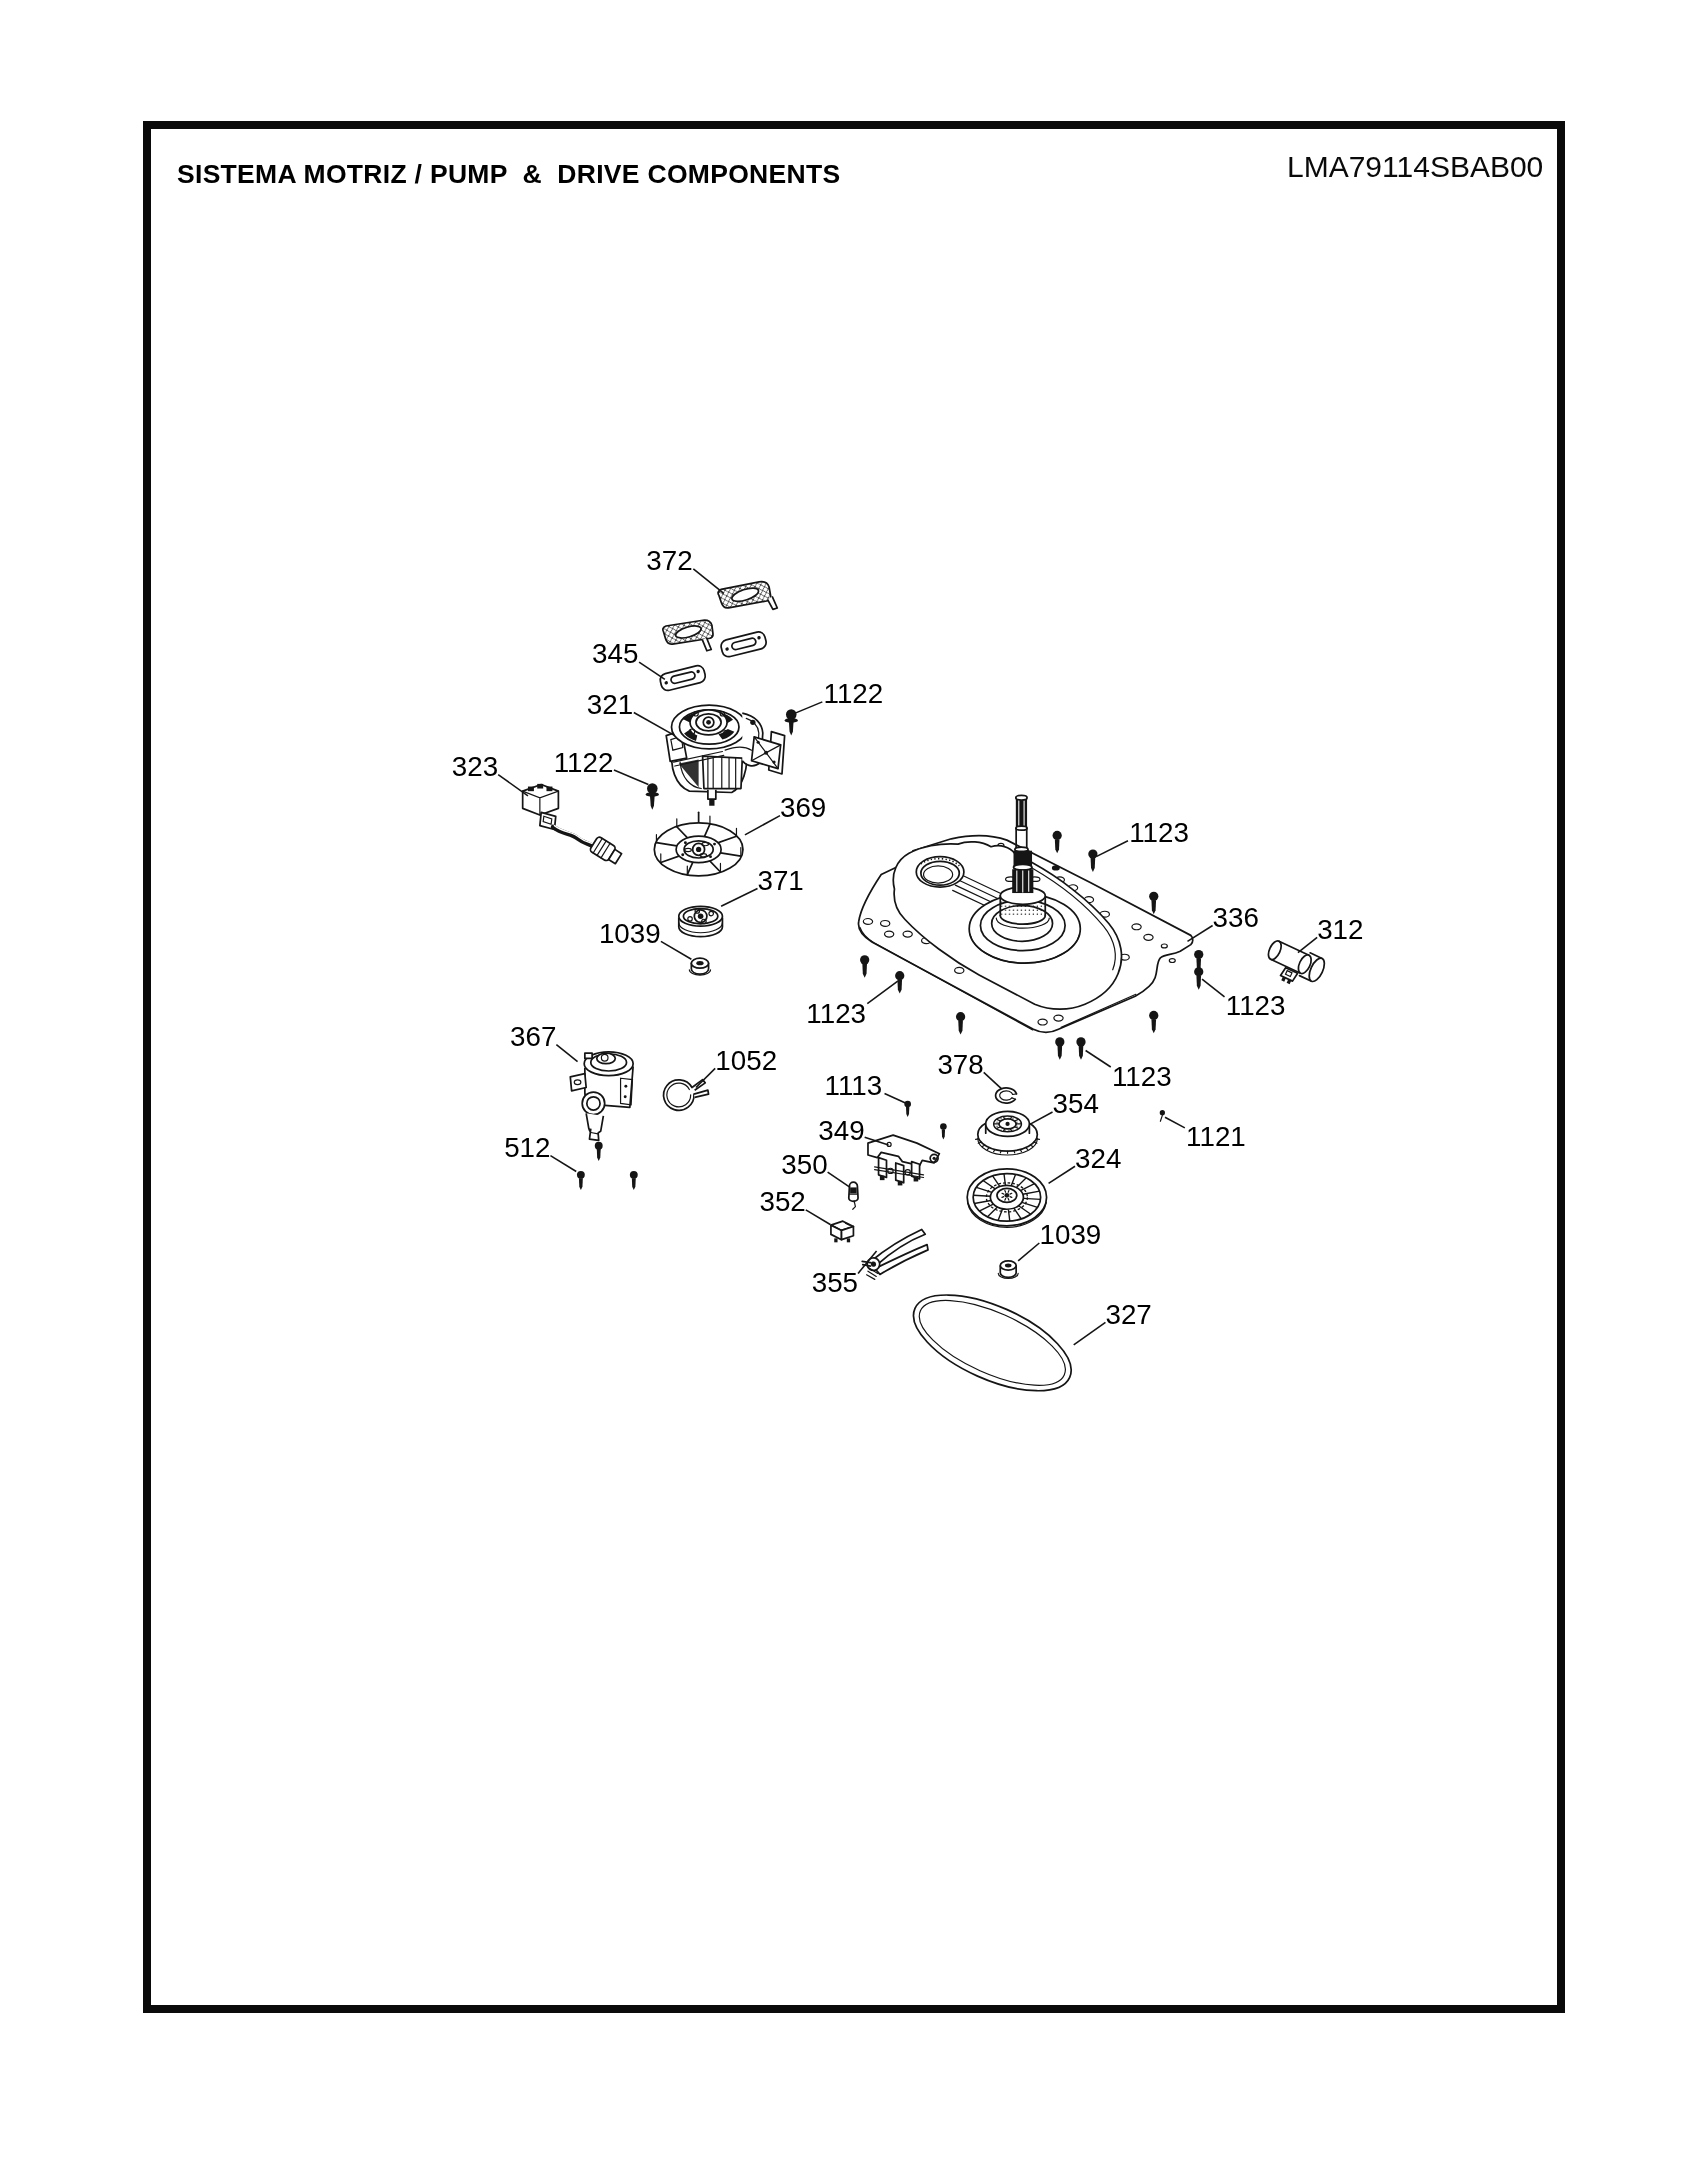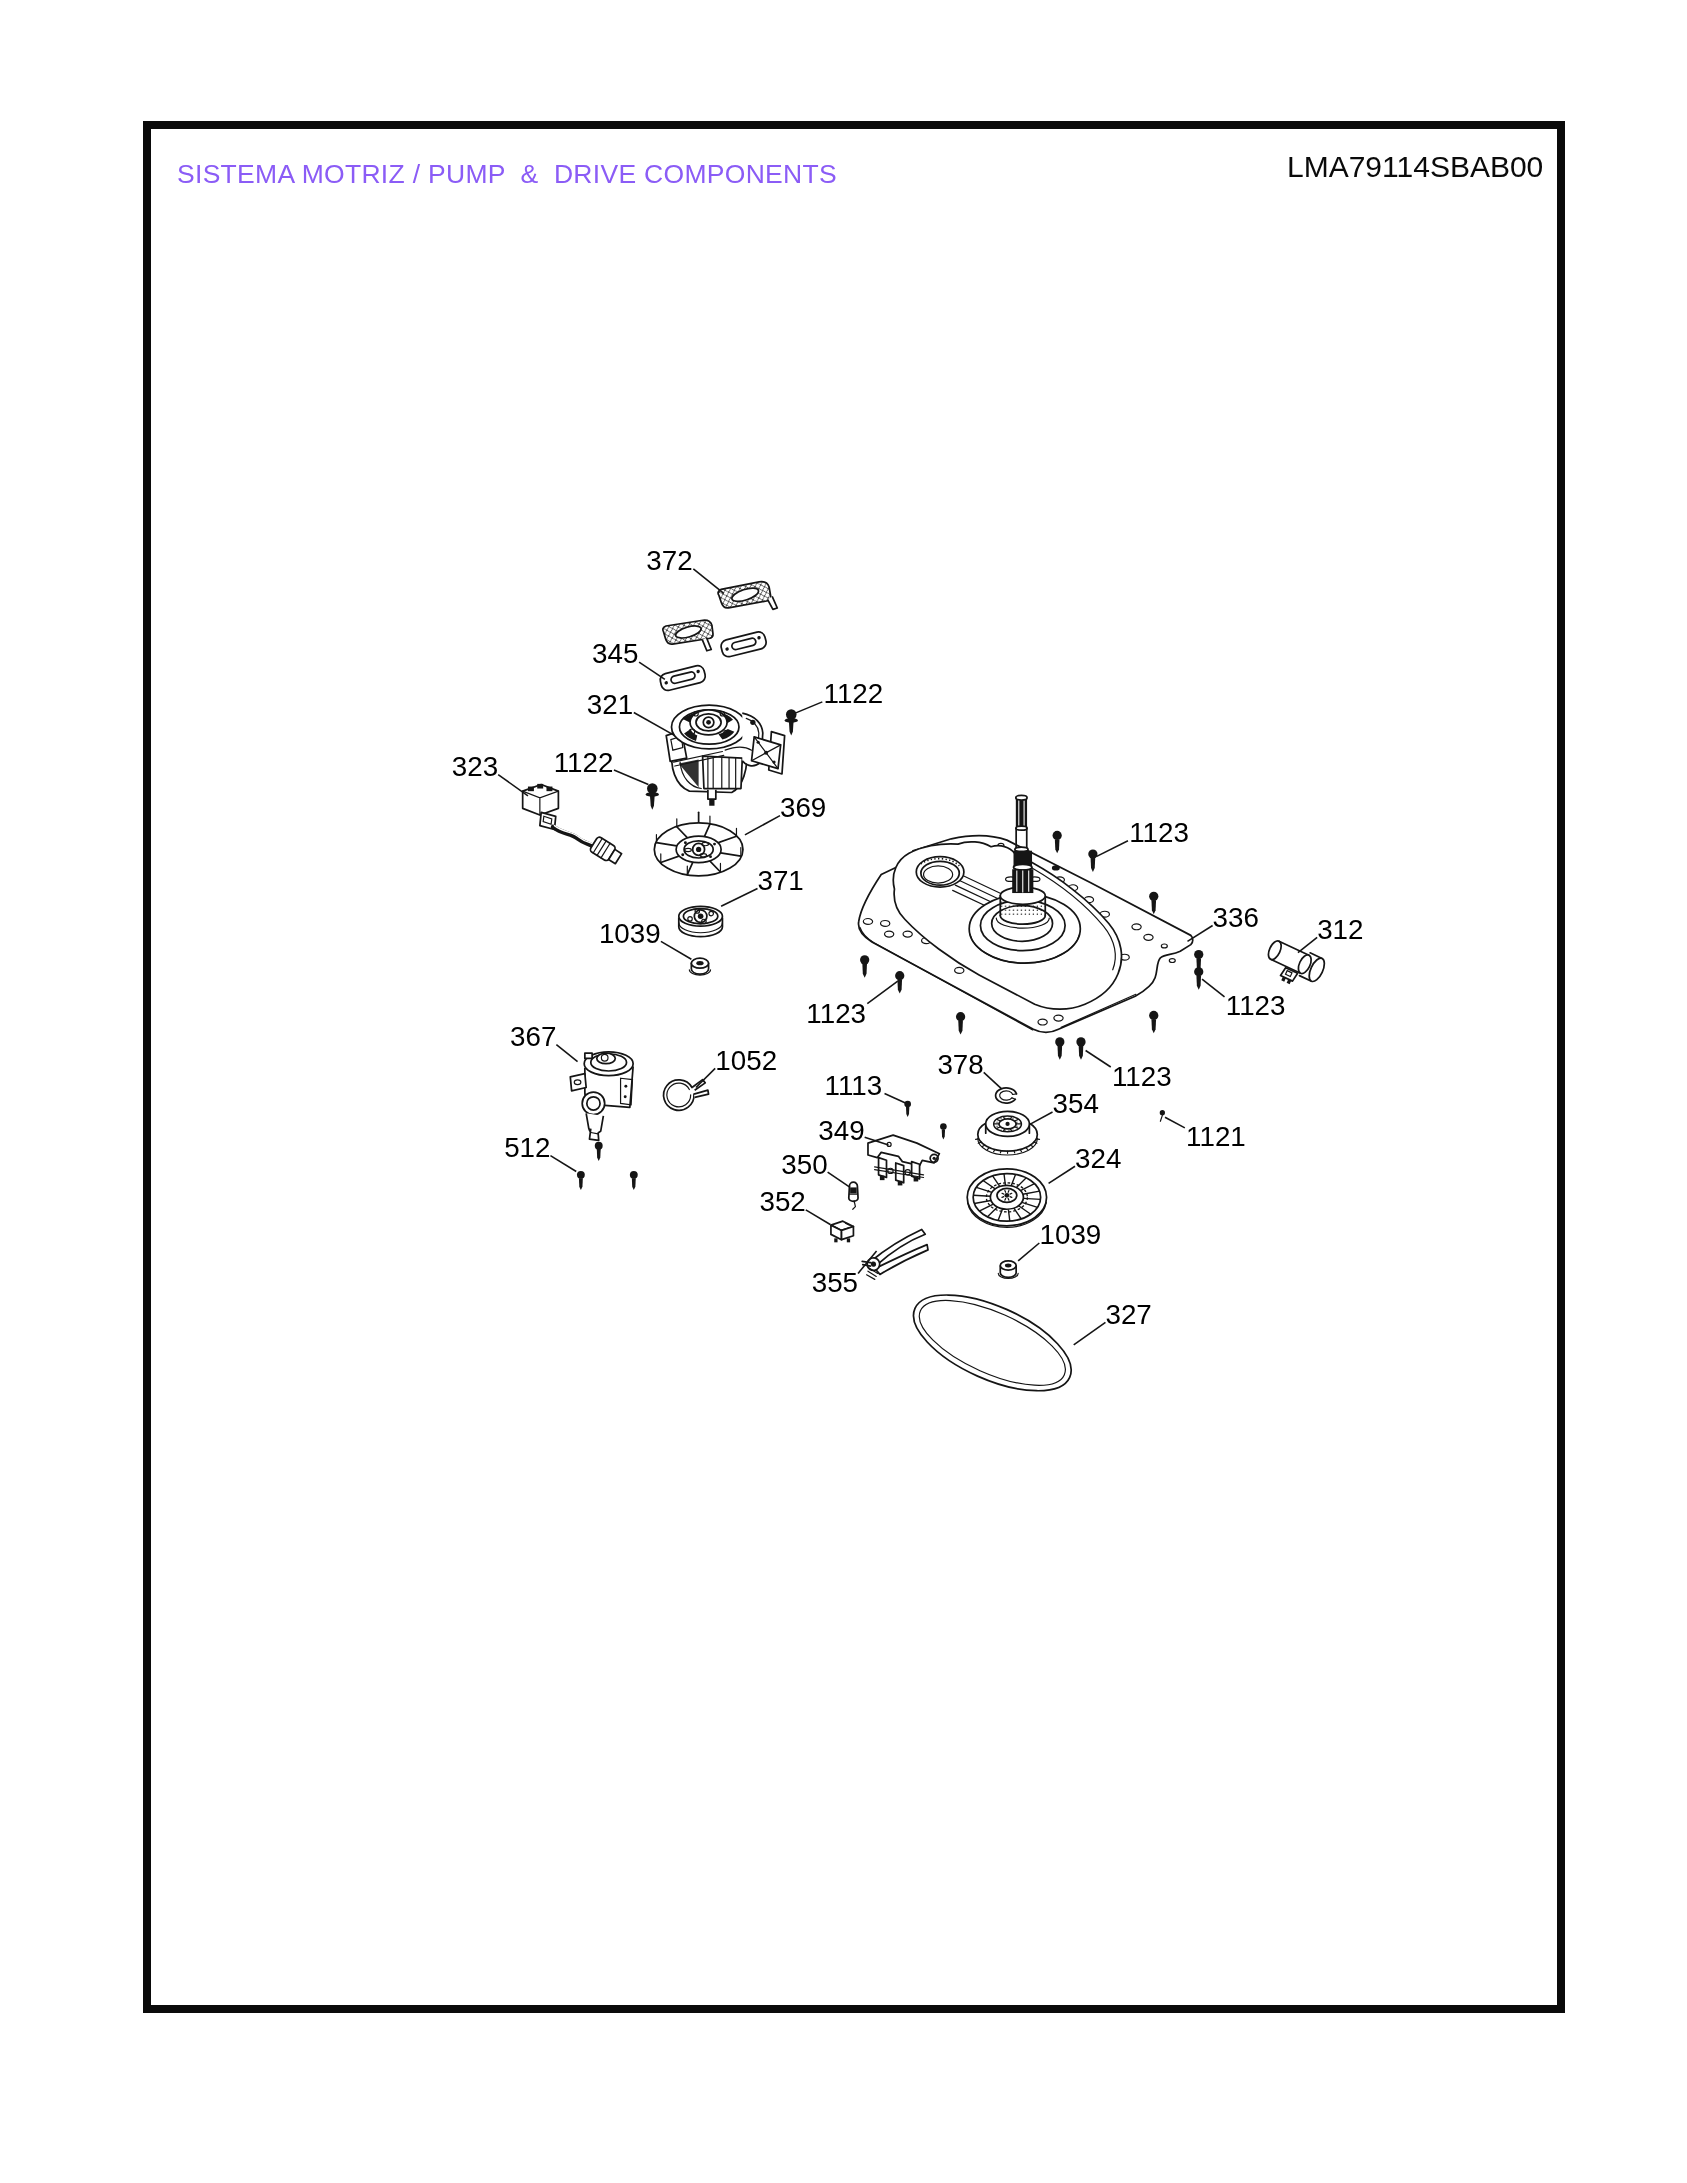--- a/index.html
+++ b/index.html
@@ -1,18 +1,18 @@
 <!DOCTYPE html>
 <html style="font-size:10.6px"><head>
 <meta charset="utf-8">
 <style>
   html,body{margin:0;padding:0;background:#fff;}
   body{width:1687px;height:2183px;position:relative;font-family:"Liberation Sans",sans-serif;}
   .frame{position:absolute;left:143px;top:121px;width:1422px;height:1892px;border:8px solid #0a0a0a;box-sizing:border-box;background:#fff;}
-  .page-title{position:absolute;left:177px;top:159px;font-size:26.5px;font-weight:400;letter-spacing:0.3px;color:#8b5cf6;white-space:pre;}
+  .page-title{position:absolute;left:177px;top:159px;font-size:26.5px;font-weight:700;letter-spacing:0.3px;color:#000000;white-space:pre;}
   .doc-id{position:absolute;left:1287px;top:150px;width:242px;text-align:right;font-size:30px;font-weight:400;color:#0a0a0a;white-space:pre;}
   svg{position:absolute;left:0;top:0;}
   .s{stroke:#151515;stroke-width:2.6;fill:none;stroke-linecap:round;stroke-linejoin:round;}
   .sw{stroke:#151515;stroke-width:2.6;fill:#fff;stroke-linejoin:round;}
   .s2{stroke:#151515;stroke-width:1.8;fill:none;stroke-linecap:round;}
   .f{fill:#151515;stroke:none;}
   .leader{stroke:#151515;stroke-width:2.4;}
   .callout{font-family:"Liberation Sans",sans-serif;font-size:42px;font-weight:400;fill:#000;text-anchor:middle;}
 </style>
 </head>

